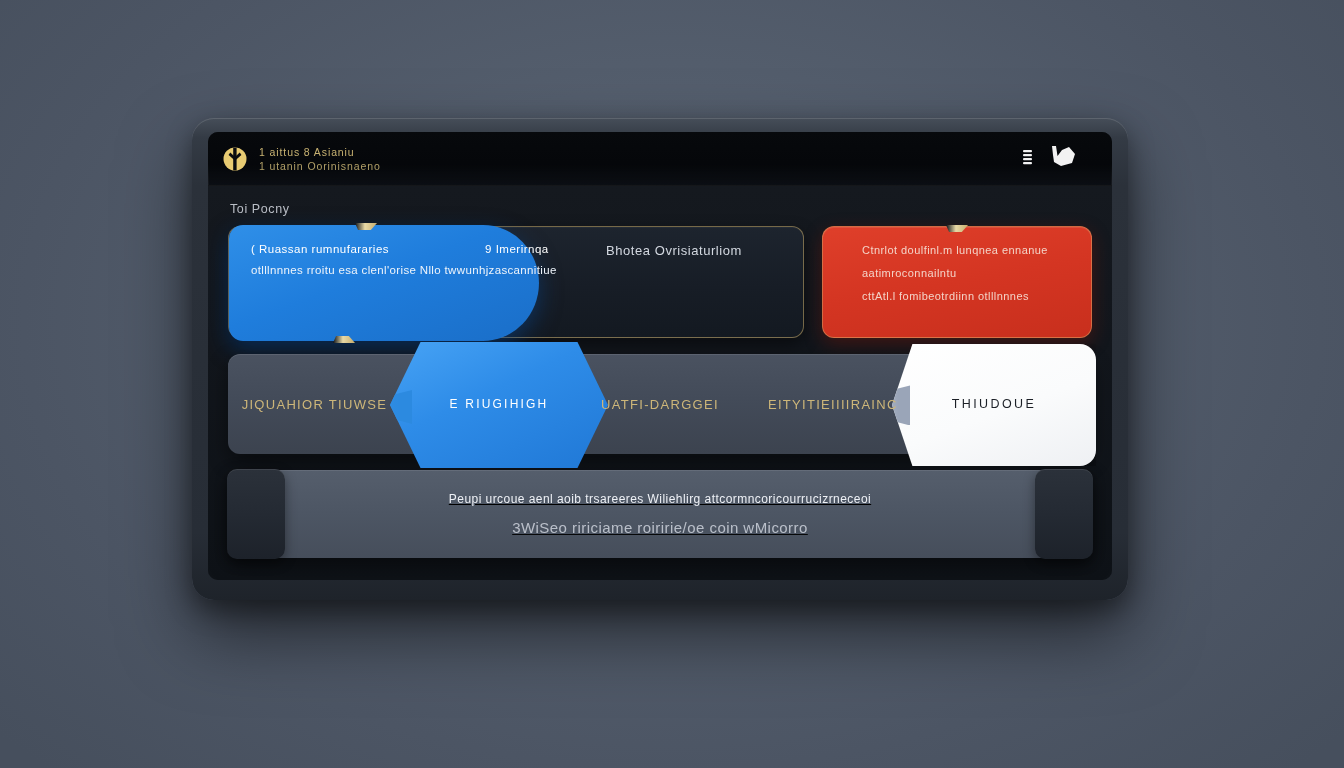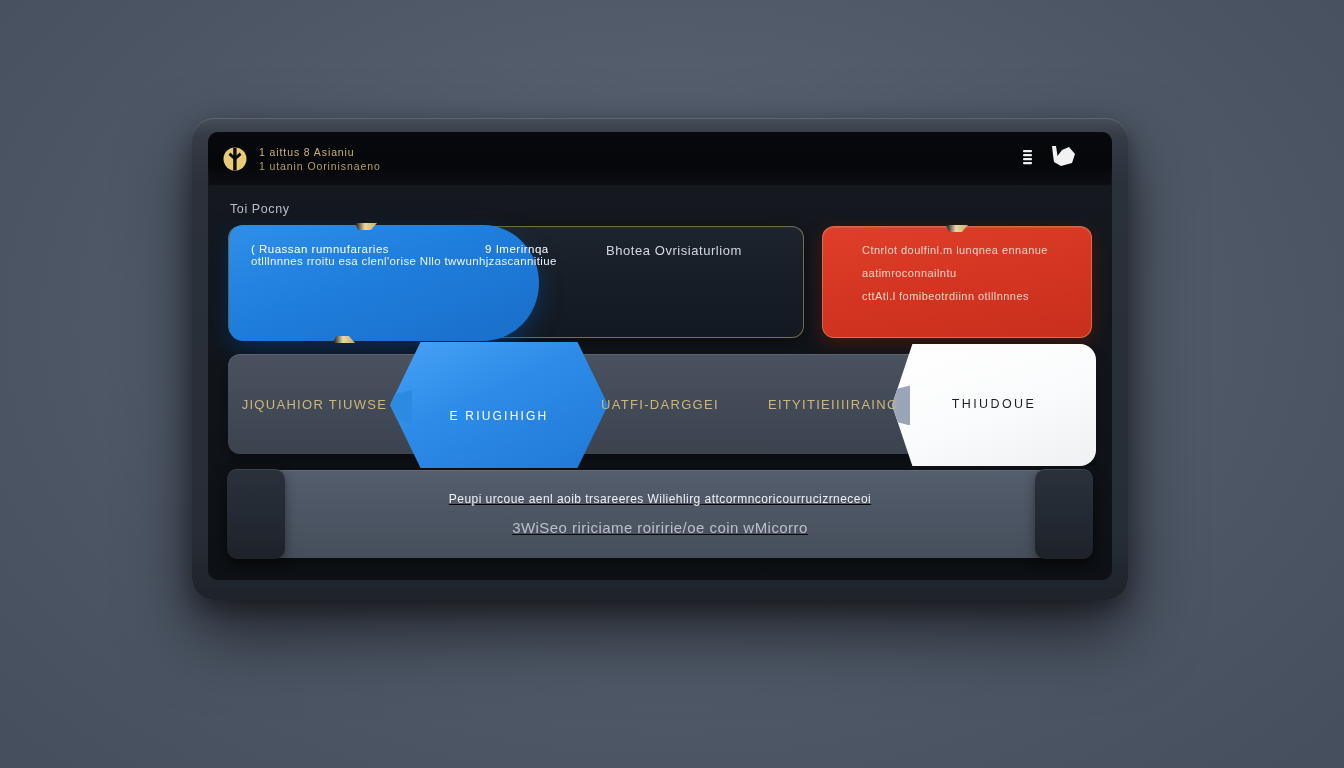--- a/index.html
+++ b/index.html
@@ -135,21 +135,21 @@
     clip-path: polygon(0 0, 100% 0, 72% 100%, 14% 100%);
   }
   #card-blue-overlay::before { top: -2px; }
   #card-blue-overlay::after  { bottom: -2px; transform: scaleY(-1); left: 104px; }
 
   #card-blue-text {
     position: absolute;
     left: 0; top: 0;
     width: 576px; height: 112px;
     padding: 16px 22px;
-    display: flex; flex-direction: column; 
+    display: flex; flex-direction: column; gap: 9px;
     pointer-events: none;
   }
   .blue-head-row { display: flex; gap: 96px; }
   .blue-head {
     font-size: 11.5px; color: #ffffff; letter-spacing: .5px;
     filter: blur(0.62px); white-space: nowrap;
   }
   .blue-body {
     font-size: 11.5px; color: #eef4fb; letter-spacing: .35px;
     filter: blur(0.62px); white-space: nowrap;
@@ -222,21 +222,21 @@
   }
   #tab-active-shape::before {
     content:"";
     position:absolute; left:-44px; top:38%;
     width: 66px; height: 34px;
     background: linear-gradient(90deg, rgba(44,124,208,0.0) 0%, #2c8ae0 80%);
     clip-path: polygon(0% 50%, 100% 0%, 100% 100%);
   }
   #tab-active-label {
     position: absolute;
-    left: 162px; top: 12px;
+    left: 162px; top: 0;
     width: 218px; height: 100px;
     display: flex; align-items: center; justify-content: center;
     font-size: 12px; letter-spacing: 2.2px; color: #ffffff;
     filter: blur(0.7px);
     z-index: 4;
   }
 
   #tab-white-shape {
     position: absolute;
     right: -4px; top: -10px;

